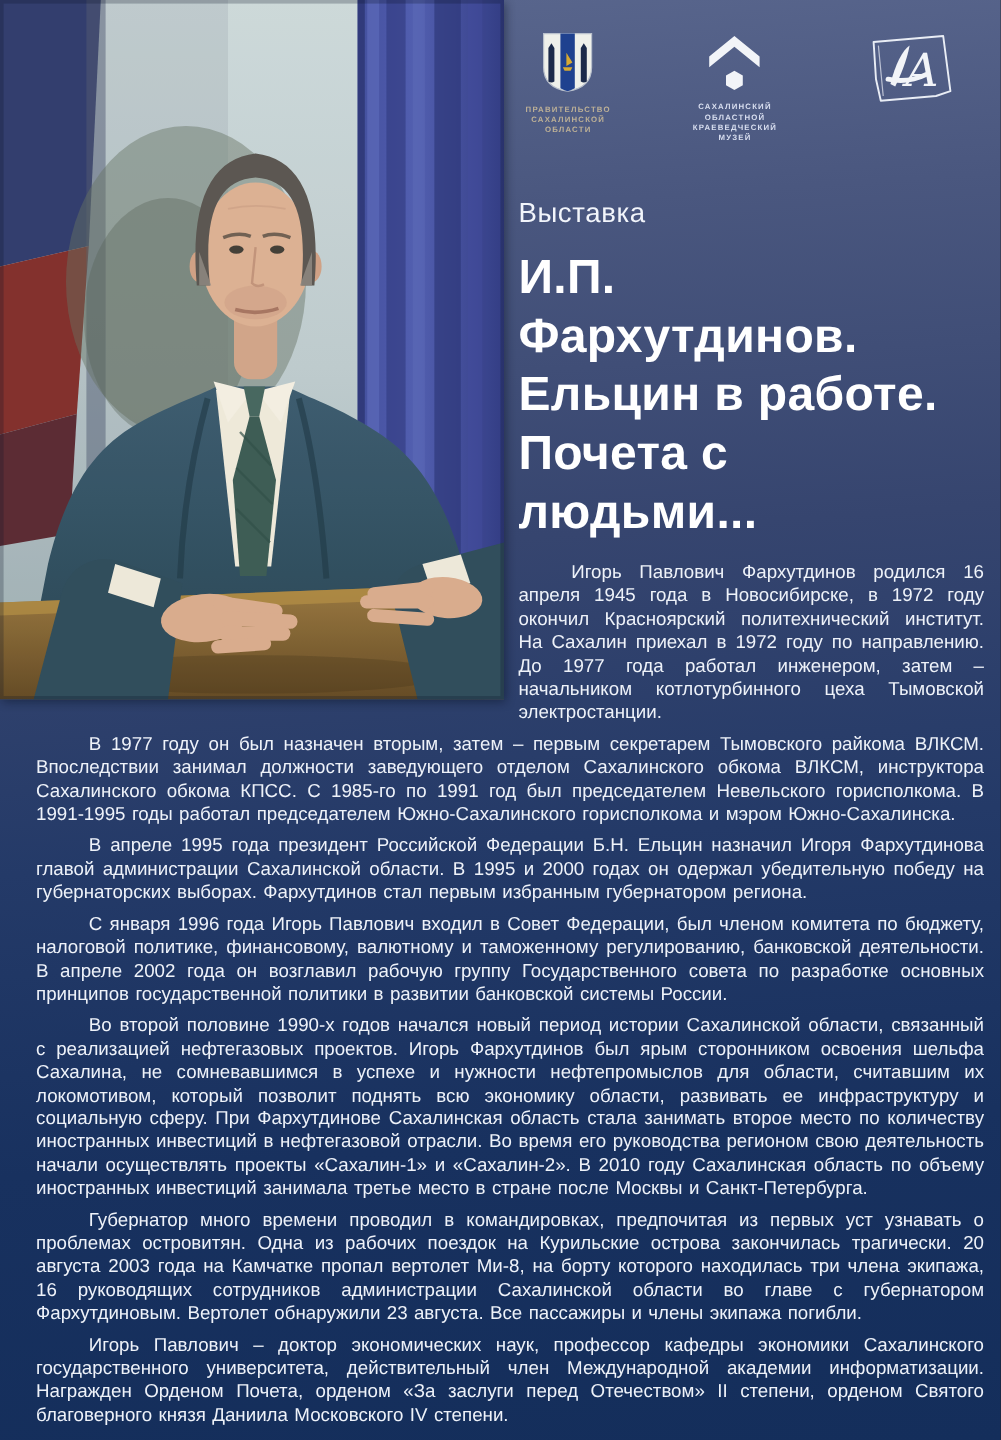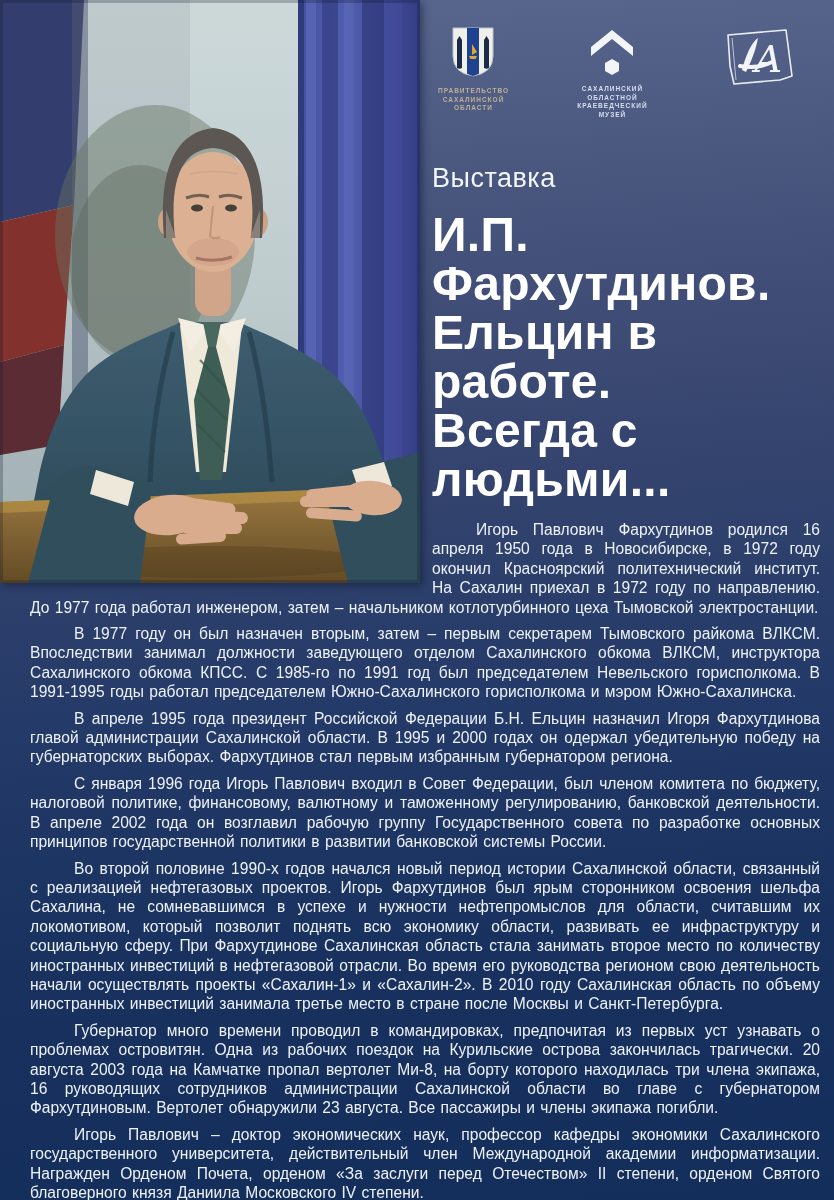--- a/index.html
+++ b/index.html
@@ -26,22 +26,22 @@
     display:flex;justify-content:space-between;align-items:flex-start;
     padding:26px 18px 0 6px;
     min-height:86px;
   }
   .logo-block{display:flex;flex-direction:column;align-items:center;text-align:center;}
   .logo-caption{margin-top:5px;font-size:6.5px;line-height:8.5px;font-weight:bold;letter-spacing:1px;}
   .cap-gov{color:#bdb096;}
   .cap-museum{color:#d9dff0;}
   
   .title-block{margin-top:44px;}
-  .kicker{font-size:27px;font-weight:400;color:#f2f5fb;letter-spacing:.5px;margin:0 0 13px;}
-  .main-title{font-size:48px;line-height:49px;font-weight:bold;color:#ffffff;letter-spacing:.3px;margin:16px;}
+  .kicker{font-size:23px;font-weight:400;color:#f2f5fb;letter-spacing:.5px;margin:0 0 13px;}
+  .main-title{font-size:40px;line-height:49px;font-weight:bold;color:#ffffff;letter-spacing:.3px;margin:16px;}
   .main-title span{display:block;}
   
   .bio p{
     margin:0 0 7px;
     font-size:15.6px;line-height:19.4px;
     text-align:justify;
     text-indent:44px;
     word-spacing:1px;
     color:#eef2f9;
   }
@@ -197,26 +197,26 @@
           </svg>
         </span>
       </div>
     </div>
 
     <div class="title-block">
       <p class="kicker">Выставка</p>
       <h1 class="main-title">
         <span>И.П. Фархутдинов.</span>
         <span>Ельцин в работе.</span>
-        <span>Всегда с людьми...</span>
+        <span>Почета с людьми...</span>
       </h1>
     </div>
 
     <div class="bio">
-      <p class="first">Игорь Павлович Фархутдинов родился 16 апреля 1950 года в Новосибирске, в 1972 году окончил Красноярский политехнический институт. На Сахалин приехал в 1972 году по направлению. До 1977 года работал инженером, затем – начальником котлотурбинного цеха Тымовской электростанции.</p>
+      <p class="first">Игорь Павлович Фархутдинов родился 16 апреля 1945 года в Новосибирске, в 1972 году окончил Красноярский политехнический институт. На Сахалин приехал в 1972 году по направлению. До 1977 года работал инженером, затем – начальником котлотурбинного цеха Тымовской электростанции.</p>
       <p>В 1977 году он был назначен вторым, затем – первым секретарем Тымовского райкома ВЛКСМ. Впоследствии занимал должности заведующего отделом Сахалинского обкома ВЛКСМ, инструктора Сахалинского обкома КПСС. С 1985-го по 1991 год был председателем Невельского горисполкома. В 1991-1995 годы работал председателем Южно-Сахалинского горисполкома и мэром Южно-Сахалинска.</p>
       <p>В апреле 1995 года президент Российской Федерации Б.Н. Ельцин назначил Игоря Фархутдинова главой администрации Сахалинской области. В 1995 и 2000 годах он одержал убедительную победу на губернаторских выборах. Фархутдинов стал первым избранным губернатором региона.</p>
       <p>С января 1996 года Игорь Павлович входил в Совет Федерации, был членом комитета по бюджету, налоговой политике, финансовому, валютному и таможенному регулированию, банковской деятельности. В апреле 2002 года он возглавил рабочую группу Государственного совета по разработке основных принципов государственной политики в развитии банковской системы России.</p>
       <p>Во второй половине 1990-х годов начался новый период истории Сахалинской области, связанный с реализацией нефтегазовых проектов. Игорь Фархутдинов был ярым сторонником освоения шельфа Сахалина, не сомневавшимся в успехе и нужности нефтепромыслов для области, считавшим их локомотивом, который позволит поднять всю экономику области, развивать ее инфраструктуру и социальную сферу. При Фархутдинове Сахалинская область стала занимать второе место по количеству иностранных инвестиций в нефтегазовой отрасли. Во время его руководства регионом свою деятельность начали осуществлять проекты «Сахалин-1» и «Сахалин-2». В 2010 году Сахалинская область по объему иностранных инвестиций занимала третье место в стране после Москвы и Санкт-Петербурга.</p>
       <p>Губернатор много времени проводил в командировках, предпочитая из первых уст узнавать о проблемах островитян. Одна из рабочих поездок на Курильские острова закончилась трагически. 20 августа 2003 года на Камчатке пропал вертолет Ми-8, на борту которого находилась три члена экипажа, 16 руководящих сотрудников администрации Сахалинской области во главе с губернатором Фархутдиновым. Вертолет обнаружили 23 августа. Все пассажиры и члены экипажа погибли.</p>
       <p>Игорь Павлович – доктор экономических наук, профессор кафедры экономики Сахалинского государственного университета, действительный член Международной академии информатизации. Награжден Орденом Почета, орденом «За заслуги перед Отечеством» II степени, орденом Святого благоверного князя Даниила Московского IV степени.</p>
     </div>
 
   </div>
 </div>

